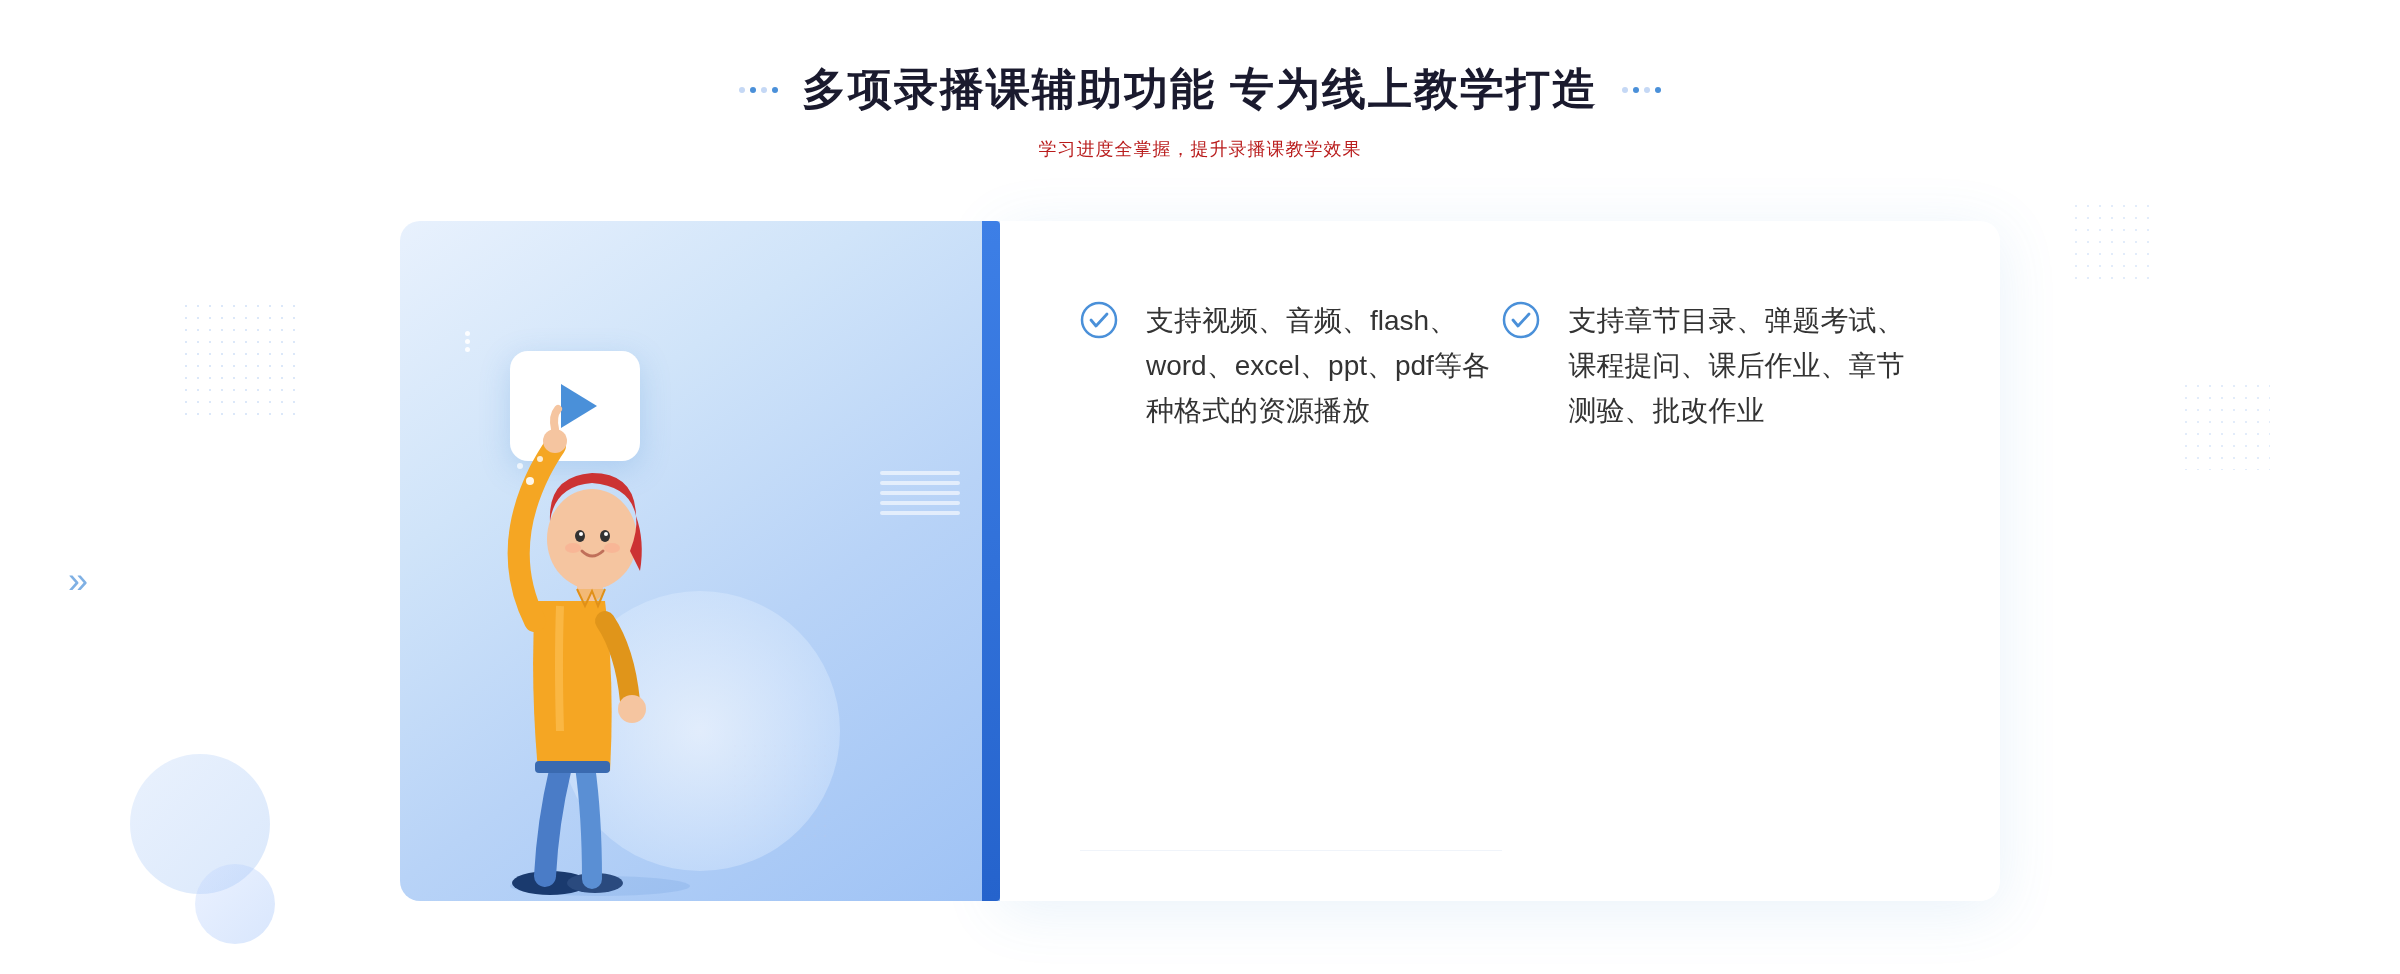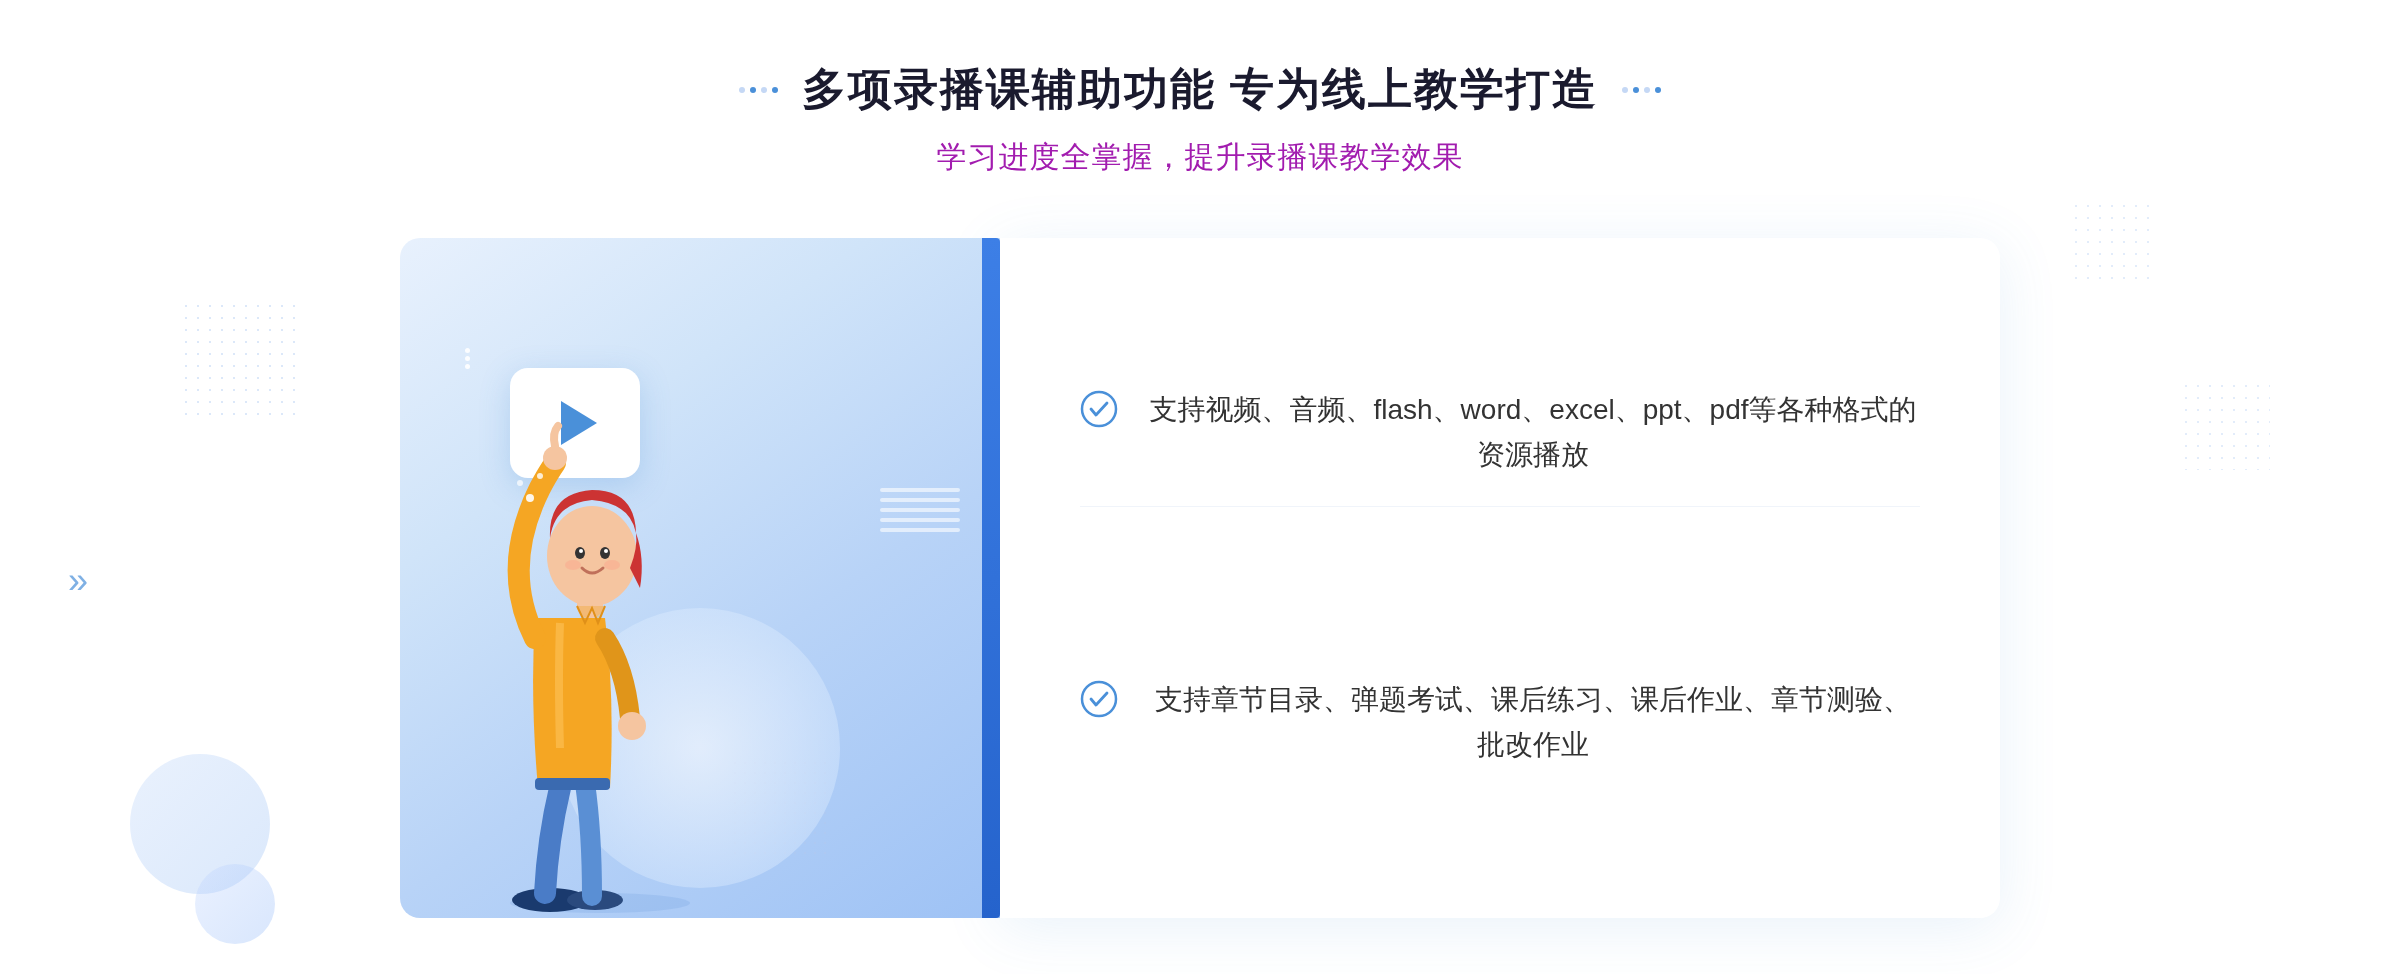--- a/index.html
+++ b/index.html
@@ -142,22 +142,22 @@
     }
 
     .main-title {
       font-size: 44px;
       font-weight: 700;
       color: #1a1a2e;
       letter-spacing: 2px;
     }
 
     .main-subtitle {
-      font-size: 30px;
-      color: #a21caf;
+      font-size: 18px;
+      color: #b91c1c;
       font-weight: 400;
       letter-spacing: 1px;
     }
 
     
     .content-area {
       display: flex;
       align-items: stretch;
       width: 1600px;
       gap: 0;
@@ -239,23 +239,22 @@
     }
 
     
     .features-panel {
       flex: 1;
       background: white;
       border-radius: 0 20px 20px 0;
       box-shadow: 0 10px 60px rgba(74, 144, 217, 0.12);
       padding: 50px 80px;
       display: flex;
-      flex-direction: column;
+      flex-direction: row;
       justify-content: space-around;
-      text-align: center;
     }
 
     .feature-item {
       display: flex;
       align-items: flex-start;
       gap: 28px;
       padding: 28px 0;
       border-bottom: 1px solid #f0f4fa;
     }
 
@@ -434,21 +433,21 @@
         <span class="feature-text">支持视频、音频、flash、word、excel、ppt、pdf等各种格式的资源播放</span>
       </div>
 
       <div class="feature-item">
         <div class="check-icon">
           <svg viewBox="0 0 38 38" xmlns="http://www.w3.org/2000/svg">
             <circle cx="19" cy="19" r="17" stroke="#4a90d9" stroke-width="2.5" fill="none"></circle>
             <polyline points="11,19 16,25 27,13" stroke="#4a90d9" stroke-width="2.8" fill="none" stroke-linecap="round" stroke-linejoin="round"></polyline>
           </svg>
         </div>
-        <span class="feature-text">支持章节目录、弹题考试、课后练习、课后作业、章节测验、批改作业</span>
+        <span class="feature-text">支持章节目录、弹题考试、课程提问、课后作业、章节测验、批改作业</span>
       </div>
 
 
 
     </div>
   </div>
 
 </div>
 
 </body></html>

